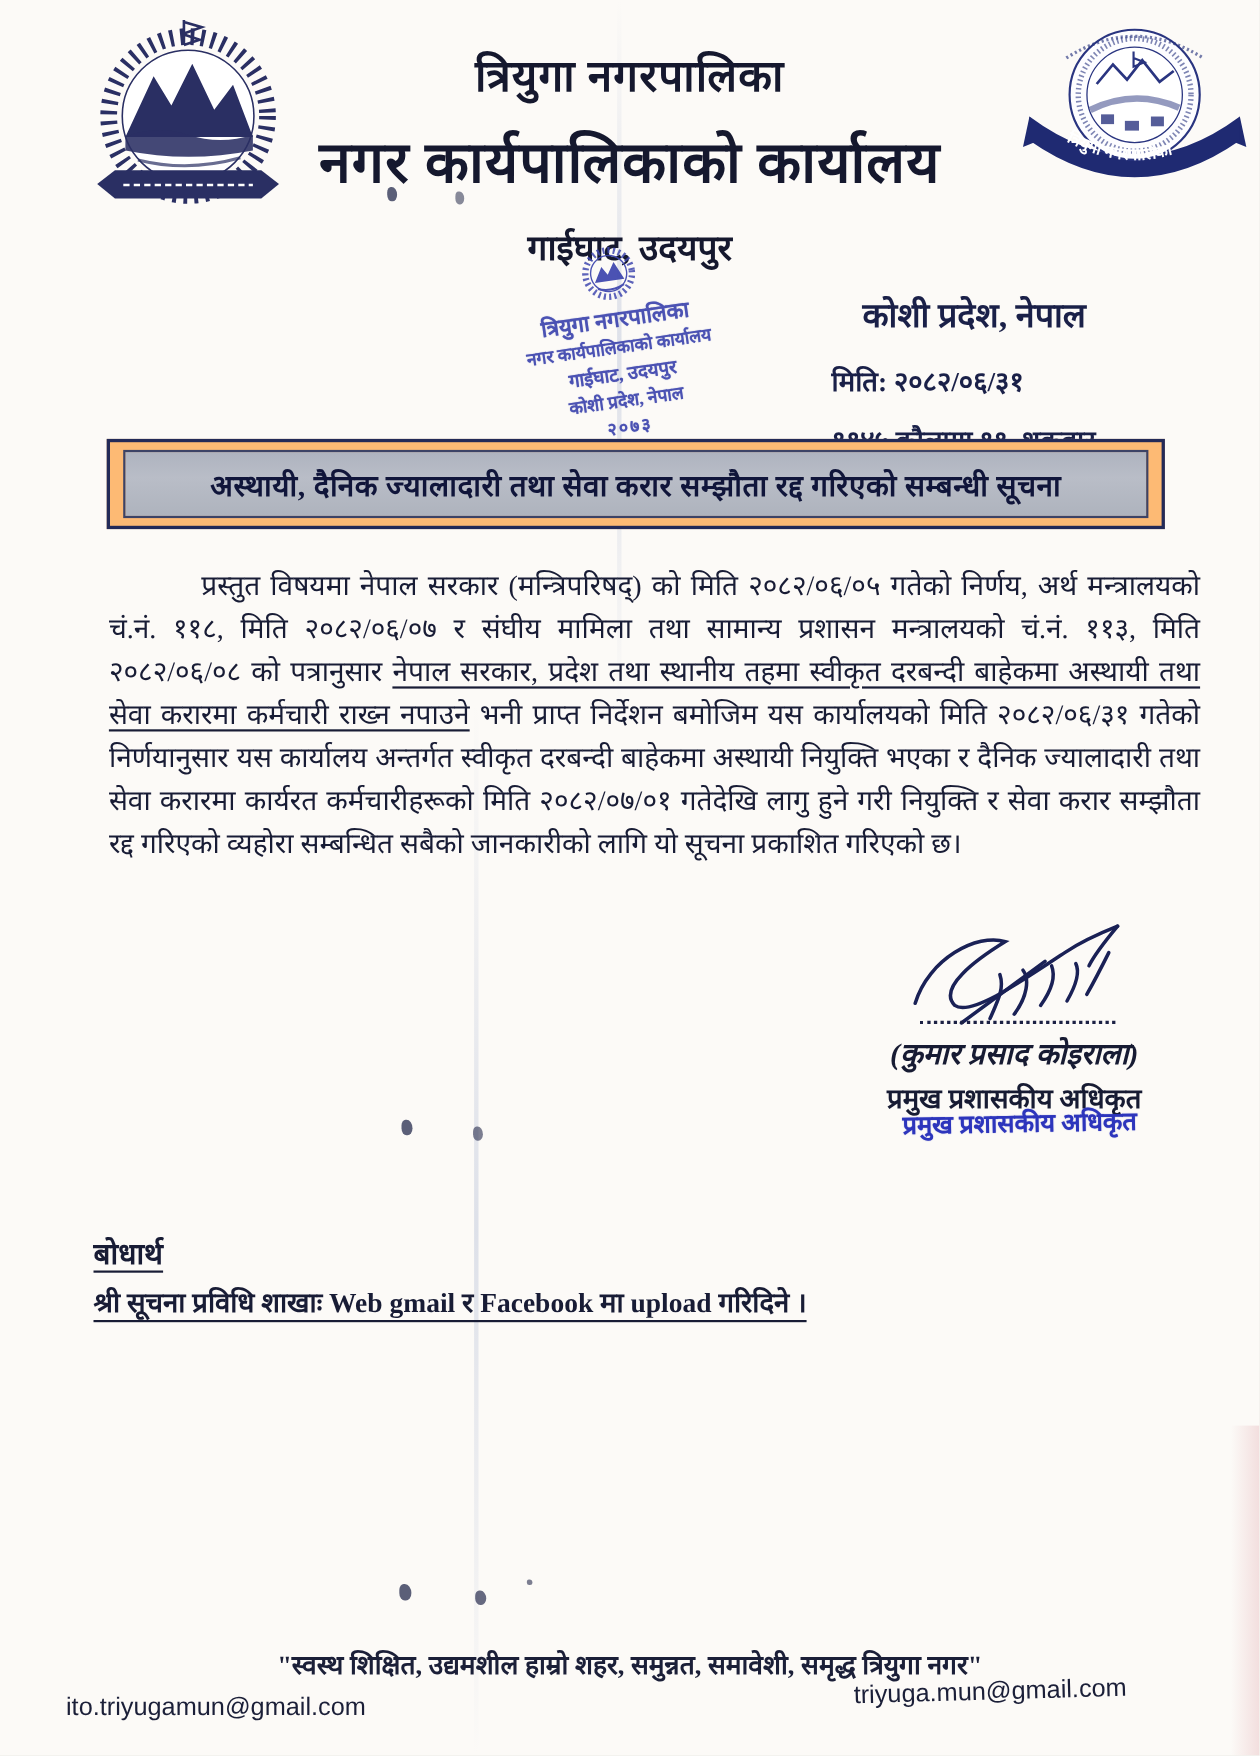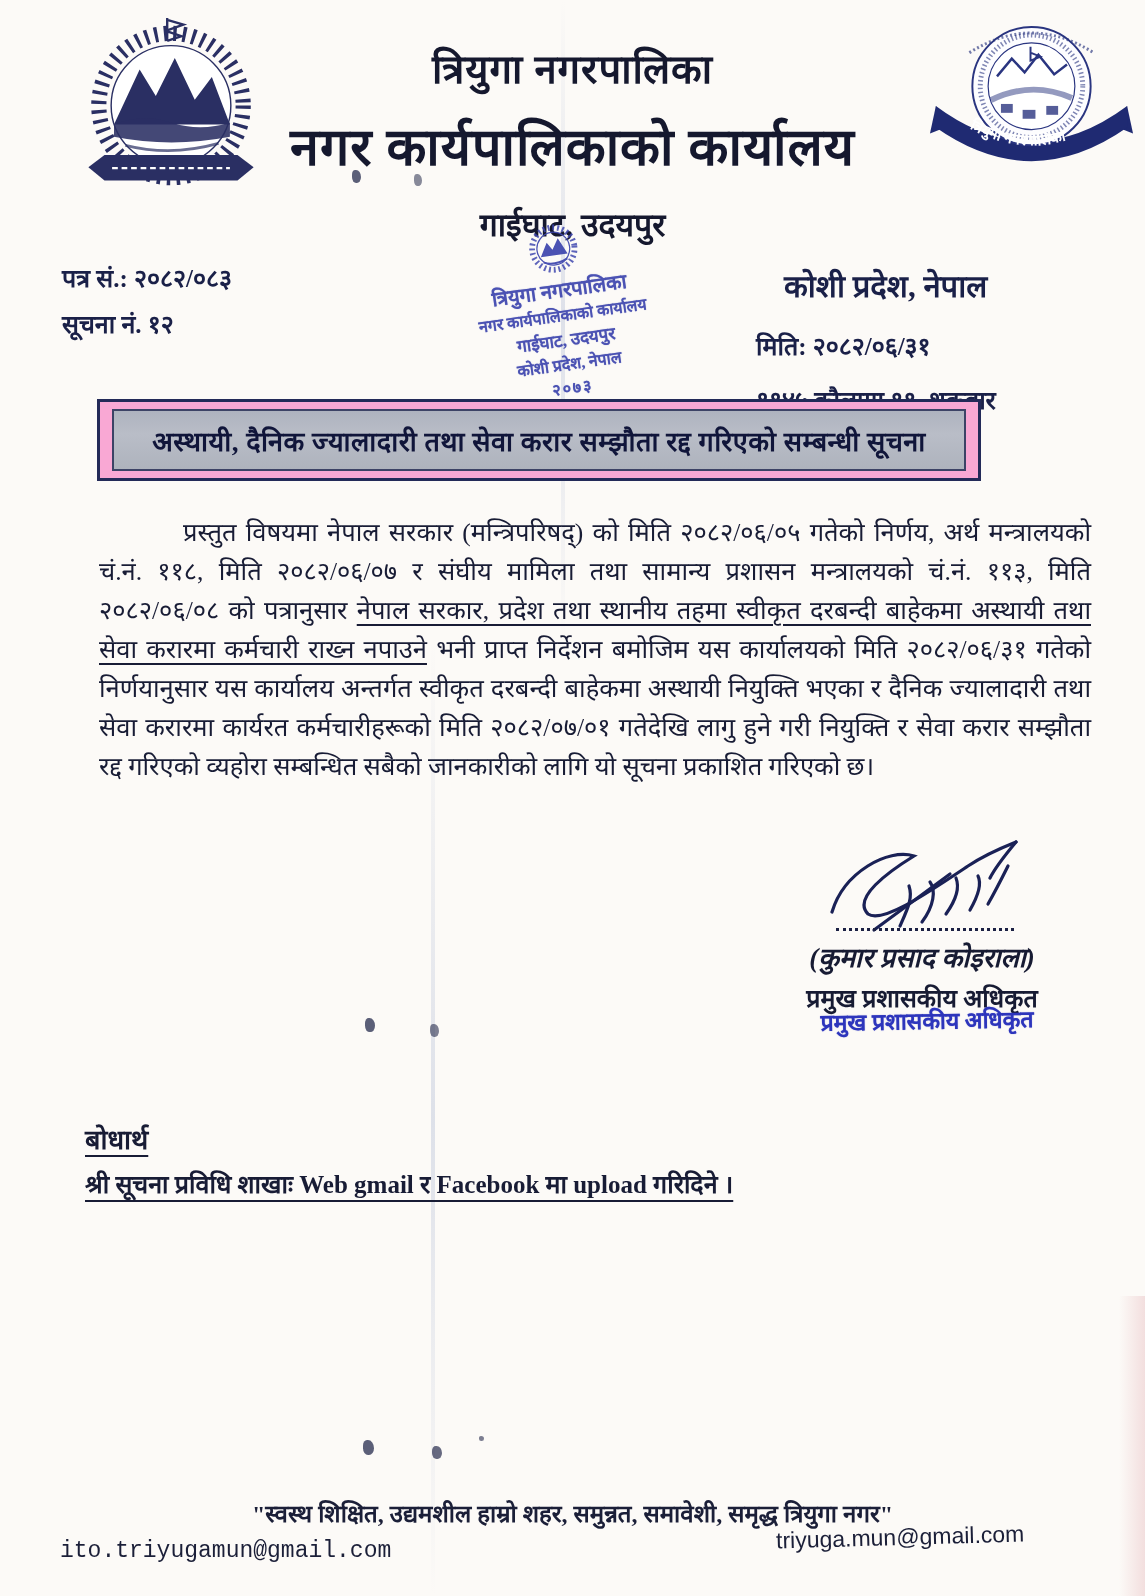--- a/index.html
+++ b/index.html
@@ -28,22 +28,22 @@
   
   .stamp{position:absolute;left:452px;top:222px;width:220px;text-align:center;color:#3e46ae;
     transform:rotate(-8deg);opacity:.93;text-shadow:0 0 1px rgba(62,70,174,.55);}
   .stamp .s1{font-size:20px;font-weight:bold;}
   .stamp .s2{font-size:16px;font-weight:bold;margin-top:1px;}
   .stamp .s3{font-size:17px;font-weight:bold;margin-top:2px;}
   .stamp .s4{font-size:16px;font-weight:bold;margin-top:2px;}
   .stamp .s5{font-size:16px;font-weight:bold;margin-top:2px;letter-spacing:2px;}
 
   
-  .title-outer{position:absolute;left:97px;top:399px;width:884px;height:82px;border:3px solid #232a58;
-    box-sizing:border-box;display:flex;padding:7px 12px;background:#f9a8d4;}
+  .title-outer{position:absolute;left:97px;top:399px;width:962px;height:82px;border:3px solid #232a58;
+    box-sizing:border-box;display:flex;padding:7px 12px;background:#fdba74;}
   .title-inner{flex:1;background:linear-gradient(#aeb3bf,#b9bdc7 40%,#aeb3bd);border:2px solid #3c4366;
     display:flex;align-items:center;justify-content:center;font-size:27px;font-weight:bold;color:#10153a;letter-spacing:.5px;}
 
   
   .body-par{position:absolute;left:84px;top:498px;width:992px;font-size:25.5px;line-height:39px;
     text-align:justify;text-indent:84px;color:#181c35;margin:15px;}
   .body-par .ul{text-decoration:underline;text-decoration-thickness:2px;text-underline-offset:5px;}
 
   
   .sig-svg{position:absolute;left:816px;top:832px;width:238px;height:112px;}
@@ -54,21 +54,21 @@
     color:#2d35bc;transform:rotate(-1deg);text-shadow:0 0 1px rgba(45,53,188,.6);}
 
   
   .cc-head{position:absolute;left:85px;top:1120px;font-size:27px;font-weight:bold;color:#181c35;
     text-decoration:underline;text-underline-offset:6px;text-decoration-thickness:2px;}
   .cc-line{position:absolute;left:85px;top:1166px;font-size:25px;font-weight:bold;color:#181c35;
     text-decoration:underline;text-underline-offset:7px;text-decoration-thickness:2px;}
 
   
   .slogan{position:absolute;left:0;right:0;top:1496px;text-align:center;font-size:24px;font-weight:bold;color:#1b1f38;}
-  .f-email-left{position:absolute;left:60px;top:1538px;font-size:23px;color:#1b1f38;font-family:Liberation Mono, monospace;}
+  .f-email-left{position:absolute;left:60px;top:1538px;font-size:23px;color:#1b1f38;font-family:Liberation Sans, sans-serif;}
   .f-web{position:absolute;left:424px;top:1534px;font-size:23px;font-weight:bold;color:#1b1f38;
     font-family:"Liberation Sans","DejaVu Sans",sans-serif;text-decoration:underline;text-underline-offset:5px;letter-spacing:1px;}
   .f-email-right{position:absolute;left:776px;top:1524px;font-size:23px;color:#1b1f38;
     font-family:"Liberation Sans","DejaVu Sans",sans-serif;transform:rotate(-1.6deg);}
 </style>
 </head>
 <body>
 
 <div class="page">
 
@@ -116,24 +116,20 @@
       </text>
     </svg>
   </div>
 
   <div class="head-center">
     <div class="head-muni">त्रियुगा नगरपालिका</div>
     <div class="head-office">नगर कार्यपालिकाको कार्यालय</div>
     <div class="head-place">गाईघाट, उदयपुर</div>
   </div>
 
-  <div class="meta-left">
-    <div>पत्र सं.: २०८२/०८३</div>
-    <div>सूचना नं. १२</div>
-  </div>
 
   <div class="stamp">
     <svg viewBox="0 0 64 56" width="62" height="54" style="display:block;margin:0 auto;">
       <circle cx="32" cy="27" r="22" fill="none" stroke="#3e46ae" stroke-width="6" stroke-dasharray="2,3" opacity=".9"></circle>
       <circle cx="32" cy="27" r="17" fill="none" stroke="#3e46ae" stroke-width="1.3"></circle>
       <path d="M18,34 L26,20 L31,28 L38,17 L46,34 Z" fill="#3e46ae"></path>
       <path d="M20,40 Q32,45 45,39" stroke="#3e46ae" stroke-width="2" fill="none"></path>
     </svg>
     <div class="s1">त्रियुगा नगरपालिका</div>
     <div class="s2">नगर कार्यपालिकाको कार्यालय</div>

